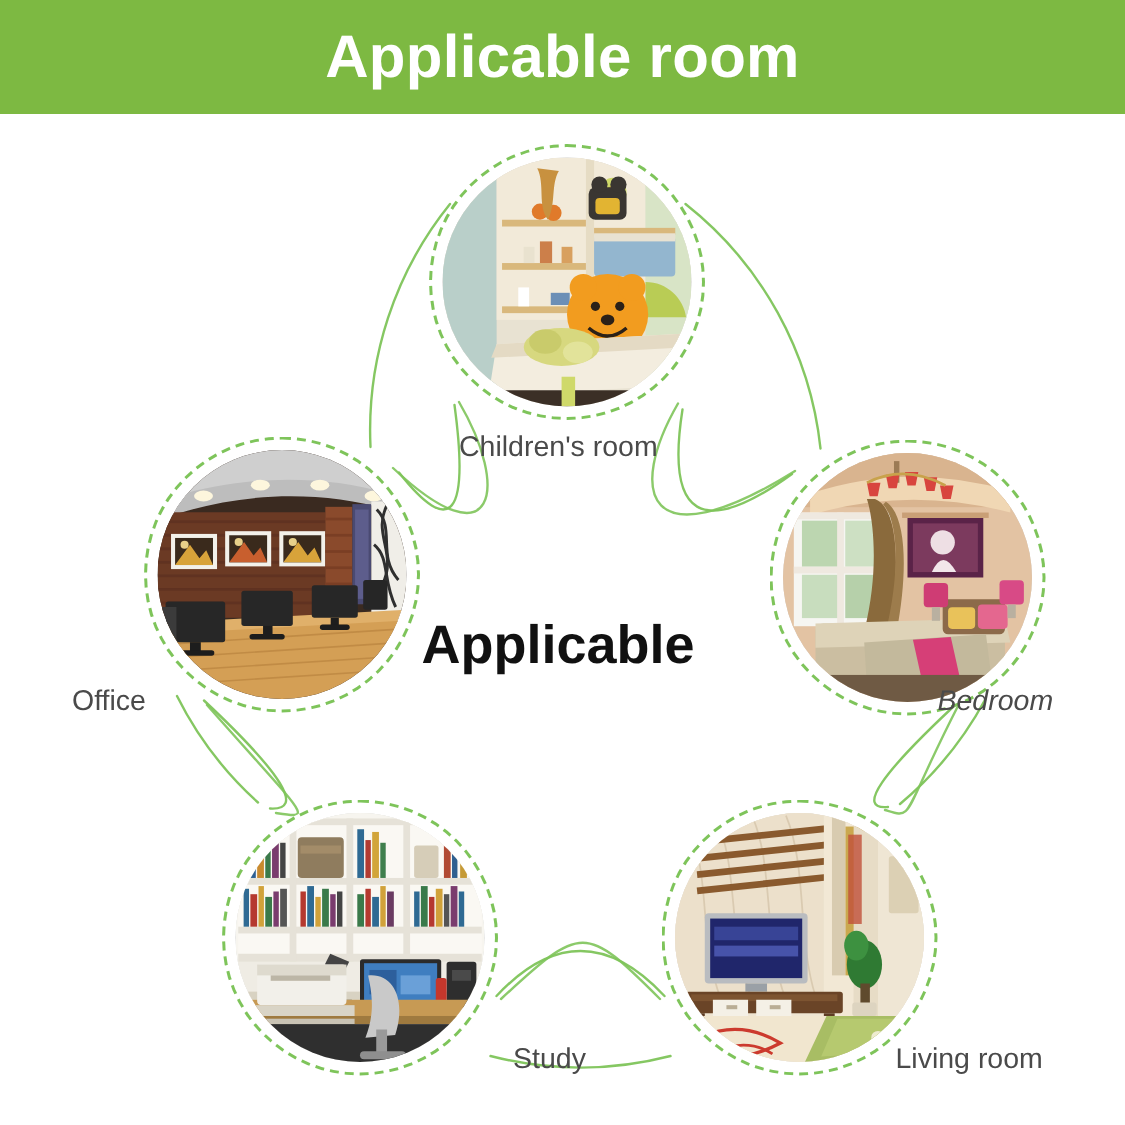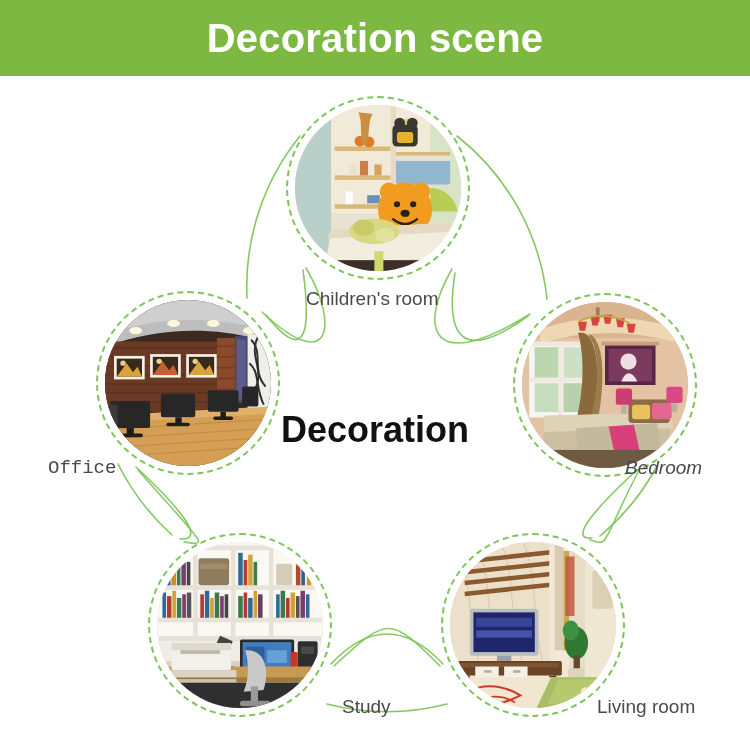--- a/index.html
+++ b/index.html
@@ -90,21 +90,21 @@
     white-space: nowrap;
     font-family: "Liberation Sans", sans-serif;
   }
 </style>
 </head>
 <body>
 
 <div id="page">
 
   <div class="banner">
-    <div class="banner-title">Decoration scene</div>
+    <div class="banner-title">Applicable room</div>
   </div>
 
   <div class="stage">
 
     <svg class="connectors" viewBox="0 0 750 674">
       <g fill="none" stroke="#7EC45A" stroke-width="1.6" stroke-linecap="round">
 
         <path d="M 247,222 A 240,240 0 0 1 300,60" opacity="0.95"></path>
         <path d="M 457,60 A 240,240 0 0 1 547,223" opacity="0.95"></path>
         <path d="M 657,390 A 240,240 0 0 1 600,460" opacity="0.95"></path>
@@ -445,18 +445,18 @@
           <g>
             <rect x="114" y="100" width="34" height="24" rx="2" fill="#272727"></rect>
             <rect x="128" y="124" width="6" height="6" fill="#1d1d1d"></rect>
             <rect x="120" y="129" width="22" height="4" rx="2" fill="#1d1d1d"></rect>
           </g>
           <rect x="152" y="96" width="18" height="22" rx="2" fill="#262626"></rect>
           <rect x="0" y="116" width="14" height="26" fill="#3b3b3b"></rect>
         </svg>
       </div>
     </div>
-    <div class="node-label" style="left:48px; top:381px;font-family:Liberation Mono, monospace;">Office</div>
-
-    <div class="center-title" style="left:281px; top:333px;">Decoration</div>
+    <div class="node-label" style="left:48px; top:381px;">Office</div>
+
+    <div class="center-title" style="left:281px; top:333px;">Applicable</div>
 
   </div>
 </div>
 
 </body></html>

